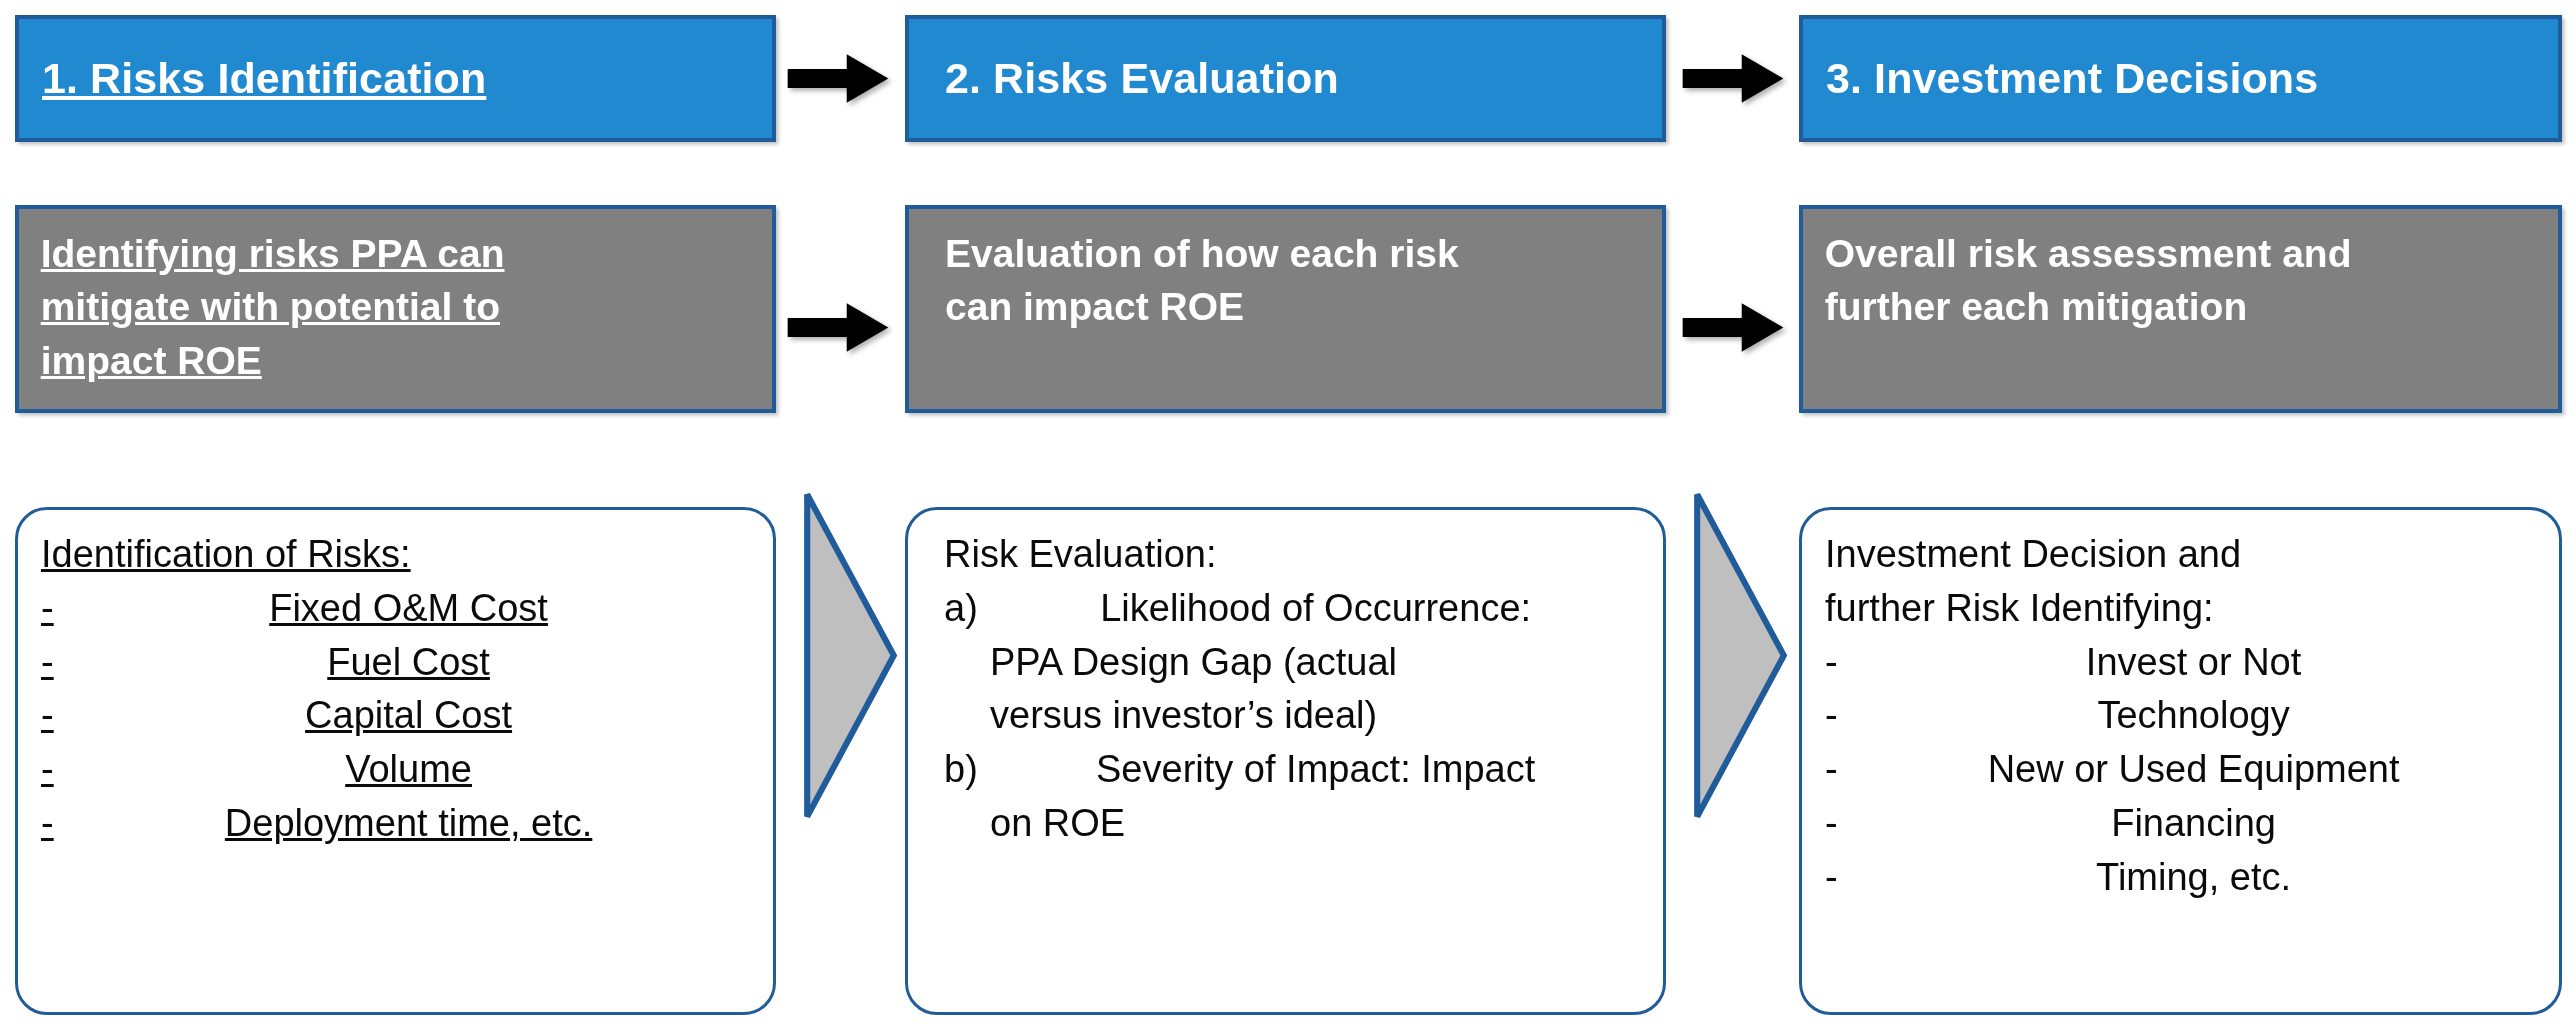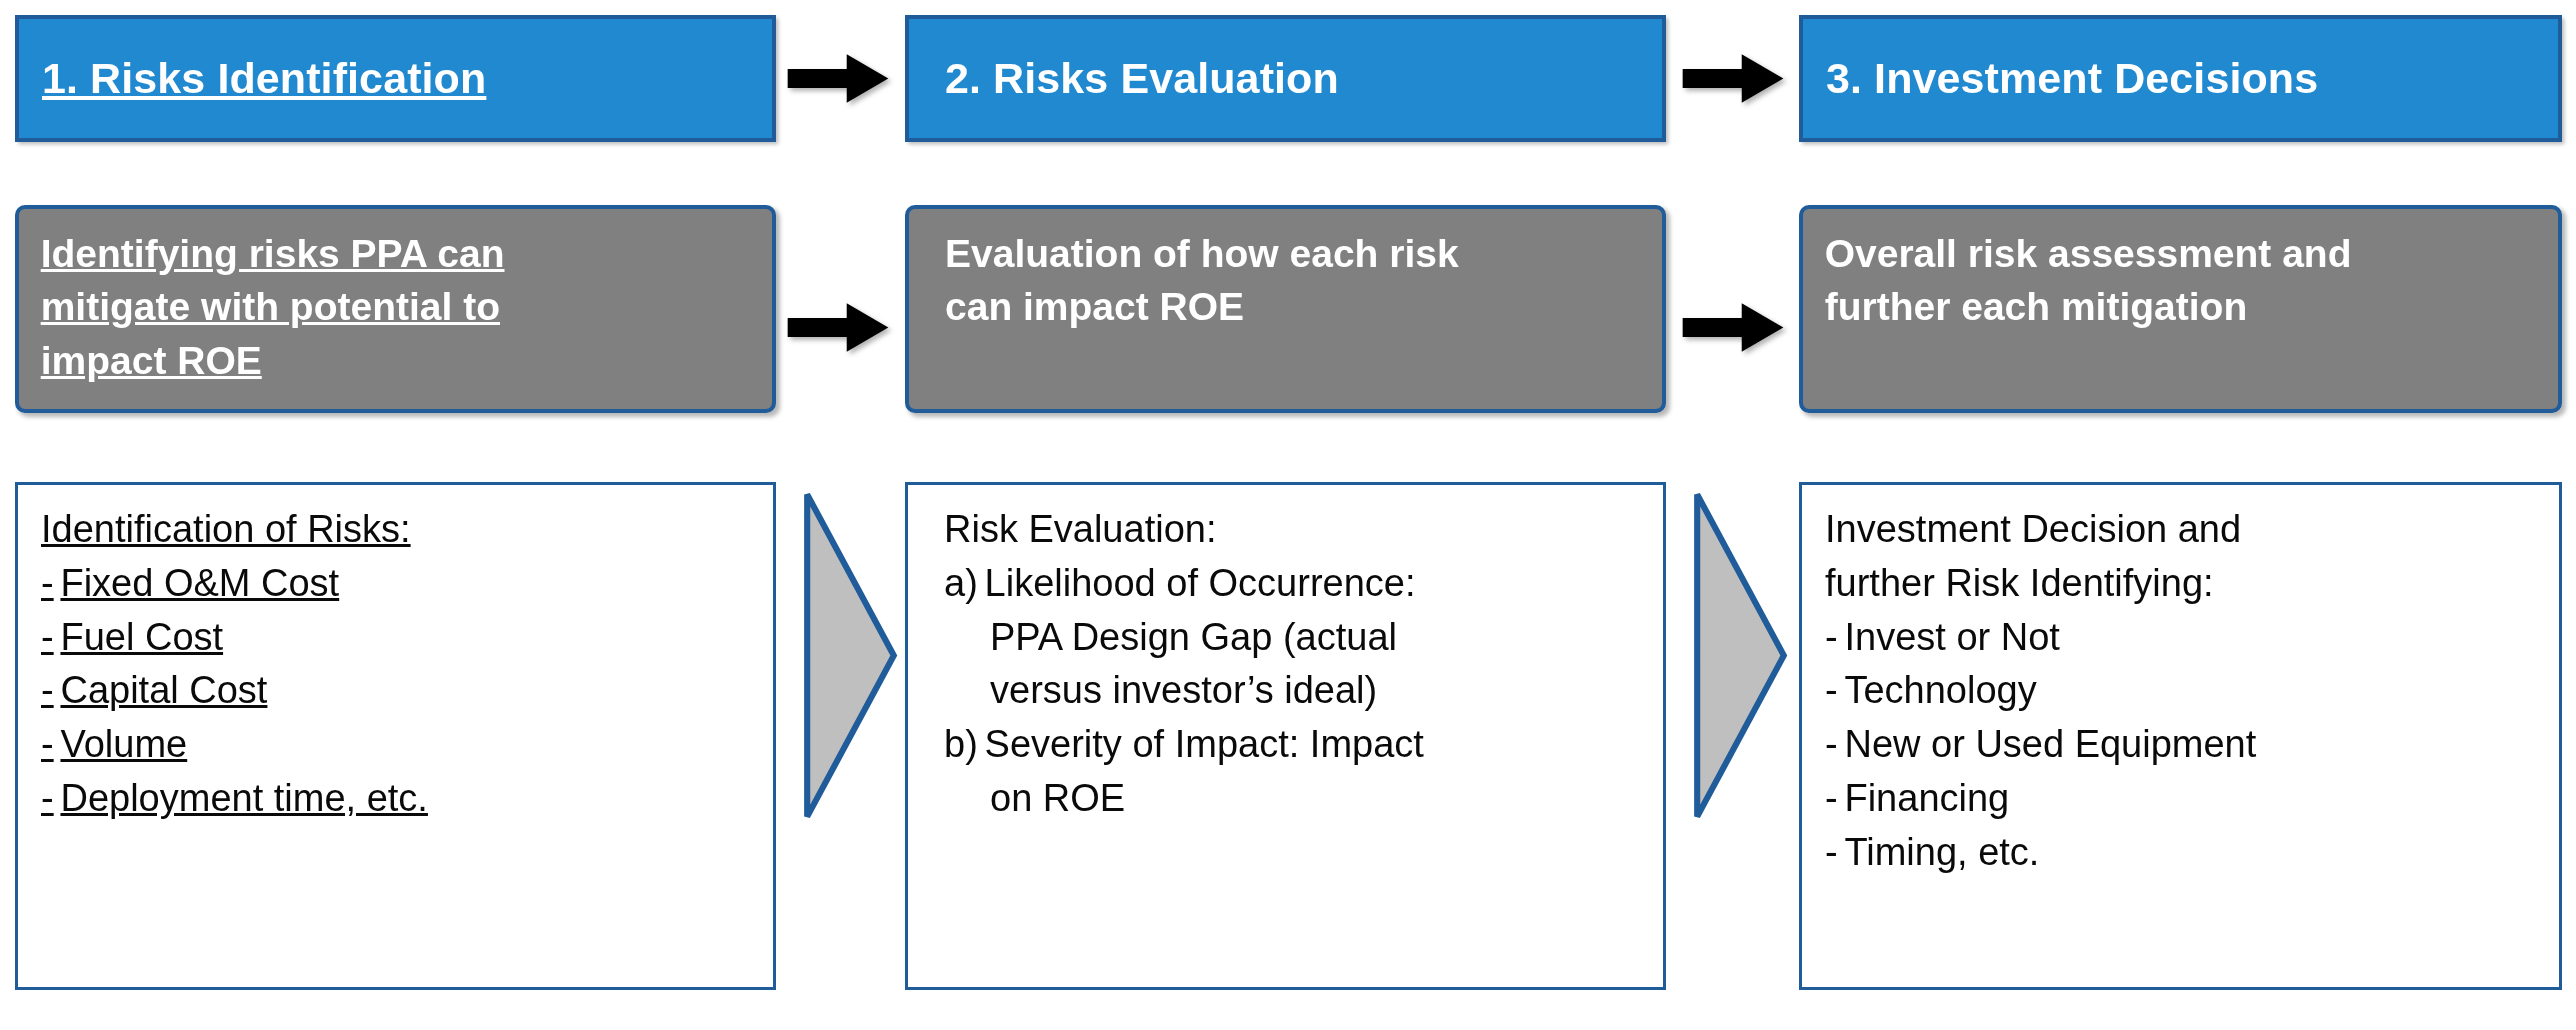--- a/index.html
+++ b/index.html
@@ -56,22 +56,22 @@
     padding: 17.6px 16.3px 0 23px;
     border: 3.4px solid #1f5c99;
   }
 
   
   .col1 { left: 15px;   width: 761px; text-decoration: underline; }
   .col2 { left: 905px; width: 761px; padding-left: 36px; }
   .col3 { left: 1799px; width: 763px; }
 
   .row-step { top: 15px;  height: 127px; }
-  .row-desc { top: 205px; height: 208px; border-radius: 10px; }
-  .row-detail { top: 482px; height: 508px; }
+  .row-desc { top: 205px; height: 208px; }
+  .row-detail { top: 507px; height: 508px; border-radius: 32px; }
 
   
   .detail.col1 { width: 761px; }
   .detail.col2 { width: 761px; }
   .detail.col3 { width: 763px; }
 
   
   .block-arrow {
     position: absolute;
     width: 102px;
@@ -99,21 +99,21 @@
   .line { display: block; white-space: pre; }
   .hang {
     display: flex;
     align-items: flex-start;
   }
   .hang-marker {
     flex: 0 0 auto;
     padding-right: 6.8px;
     white-space: pre;
   }
-  .hang-body { flex: 1 1 auto; }
+  .hang-body { flex: 1 1 auto; text-align: center; }
   .indent { padding-left: 46px; white-space: pre; display: block; }
 </style>
 </head>
 <body>
 
 <div id="canvas">
 
   <div class="box step-box col1 row-step">
     <span>1. Risks Identification</span>
   </div>

